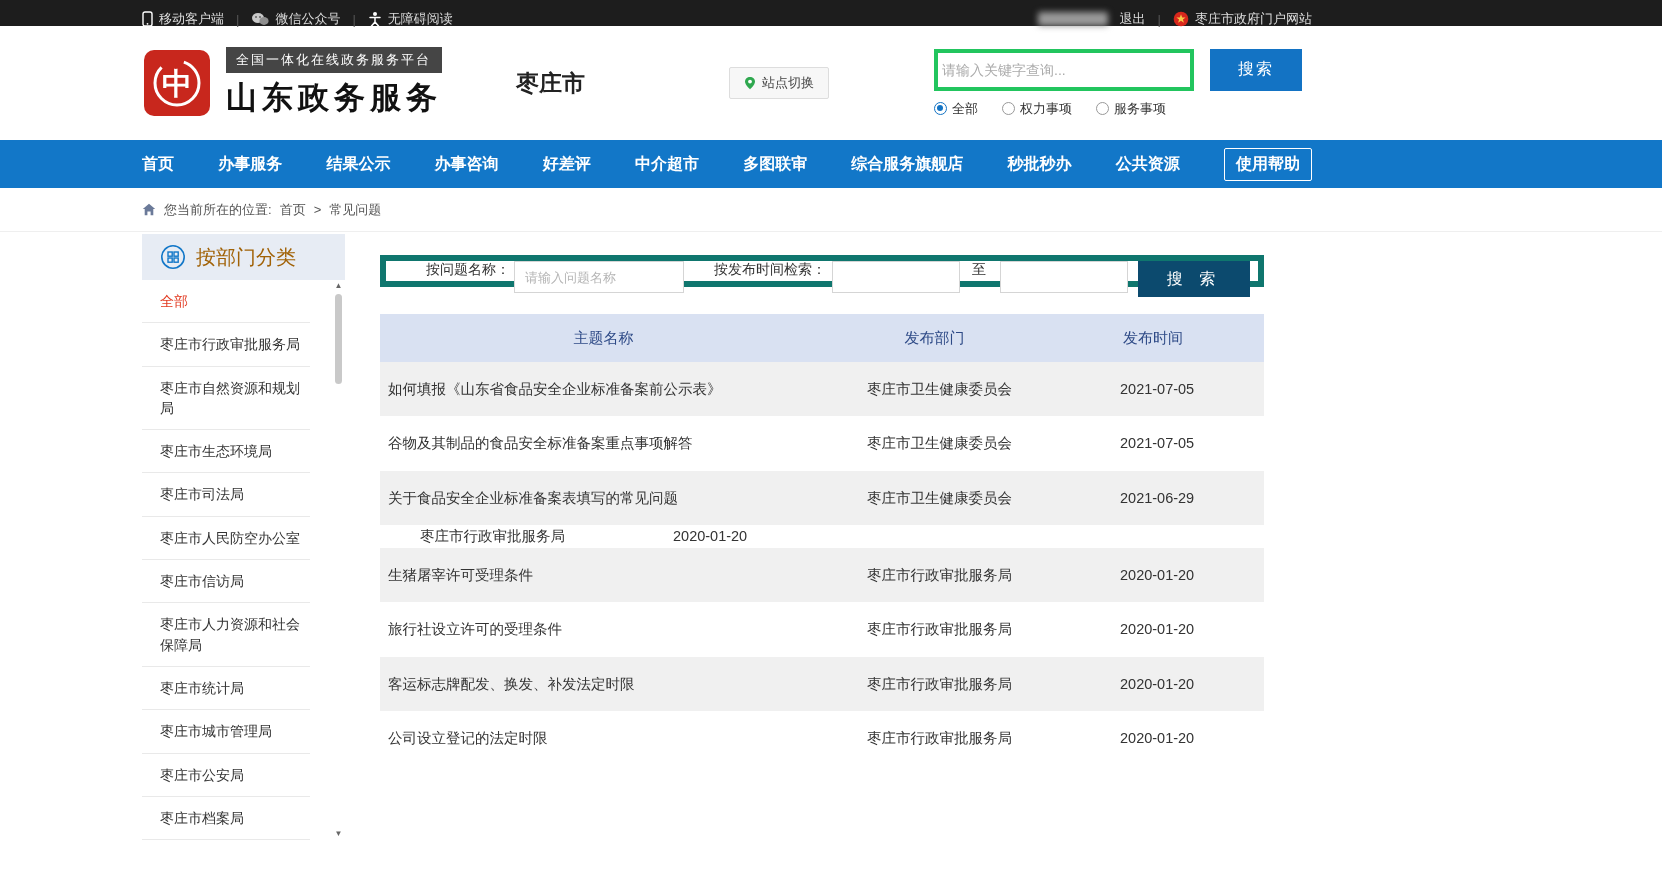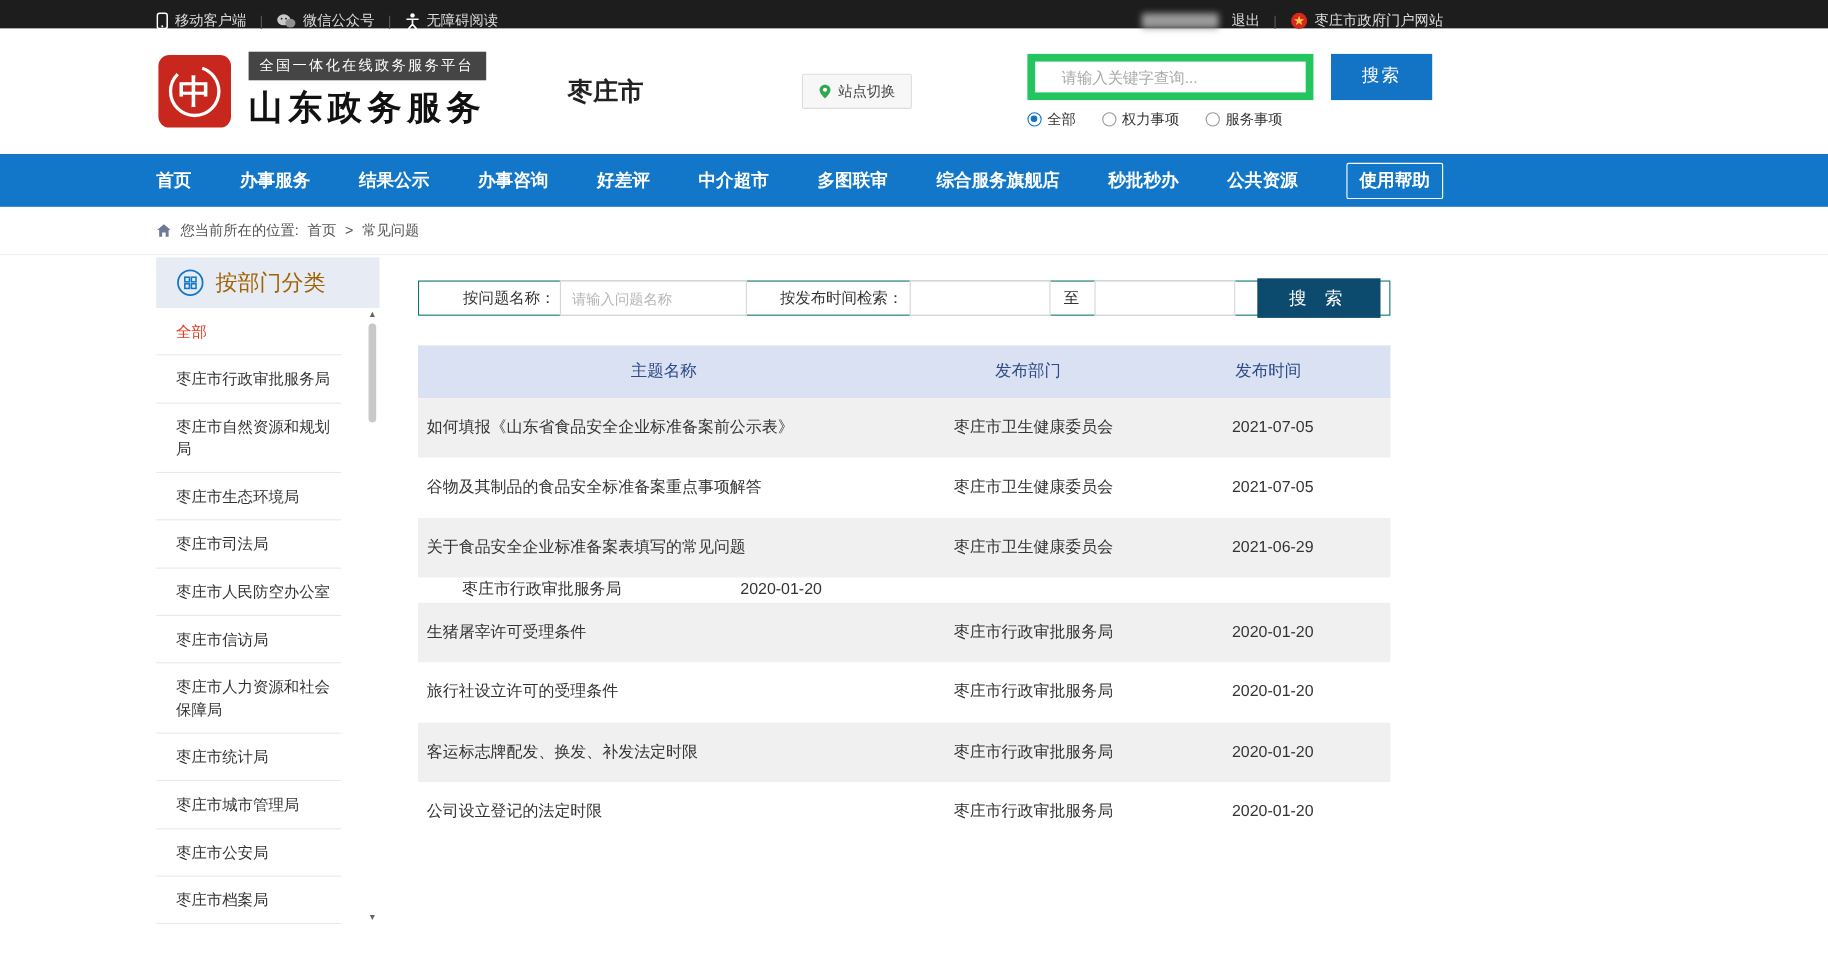--- a/index.html
+++ b/index.html
@@ -25,21 +25,21 @@
   .logo-block { display:flex; align-items:center; gap:12px; }
   .logo-texts { display:flex; flex-direction:column; gap:4px; }
   .platform-tag { background:#454545; color:#fff; font-size:13px; padding:4px 10px; letter-spacing:2px; white-space:nowrap; }
   .site-name { font-size:31px; font-weight:bold; color:#111; letter-spacing:5px; }
   .city-name { font-size:23px; font-weight:bold; color:#222; margin-left:74px; }
   .site-switch { display:inline-flex; align-items:center; gap:6px; margin-left:144px;
     background:#f7f7f7; border:1px solid #ddd; border-radius:2px; padding:6px 14px;
     font-size:13px; color:#444; cursor:pointer; }
   .search-block { margin-left:auto; margin-right:10px; display:flex; flex-direction:column; gap:9px; }
   .search-row { display:flex; align-items:center; gap:16px; }
-  .search-input { width:260px; height:42px; border:7px solid #22c55e; padding:0 24px; font-size:14px; color:#333; outline:none; }
+  .search-input { width:260px; height:42px; border:4px solid #22c55e; padding:0 4px; font-size:14px; color:#333; outline:none; }
   .search-input::placeholder { color:#aaa; }
   .search-btn { width:92px; height:42px; background:#1373c4; color:#fff; border:none; font-size:16px; cursor:pointer; letter-spacing:2px; }
   .radio-row { display:flex; align-items:center; gap:24px; font-size:13px; color:#333; }
   .radio-item { display:inline-flex; align-items:center; gap:5px; cursor:pointer; }
   .radio-dot { width:13px; height:13px; border-radius:50%; border:1.5px solid #999; display:inline-block; position:relative; background:#fff; }
   .radio-dot.checked { border-color:#1373c4; }
   .radio-dot.checked::after { content:""; position:absolute; left:2px; top:2px; width:6px; height:6px; border-radius:50%; background:#1373c4; }
 
   
   .nav { background:#1277c8; height:48px; }
@@ -61,21 +61,21 @@
   .sidebar-title { font-size:20px; color:#a16207; }
   .sidebar-list { position:relative; padding-right:14px; }
   .sidebar-item { padding:11px 4px 11px 18px; border-bottom:1px solid #e9e9e9; font-size:14px; color:#333; line-height:1.45; cursor:pointer; width:168px; margin-left:0; }
   .sidebar-item.active { color:#e23a21; }
   .side-scrollbar { position:absolute; right:0; top:0; bottom:0; width:13px; display:flex; flex-direction:column; align-items:center; justify-content:space-between; padding:2px 0; }
   .scroll-arrow { font-size:8px; color:#666; line-height:1; cursor:pointer; }
   .scroll-thumb { width:7px; height:90px; background:#c9c9c9; border-radius:4px; margin-top:4px; margin-bottom:auto; cursor:pointer; }
 
   
   .main { width:884px; margin-left:35px; padding-top:21px; }
-  .filter-box { border:1px solid #0f766e; height:32px; display:flex; align-items:center; }
+  .filter-box { border:6px solid #0f766e; height:32px; display:flex; }
   .filter-label { font-size:14px; color:#333; white-space:nowrap; }
   .lab1 { margin-left:40px; }
   .lab2 { margin-left:30px; }
   .filter-input { width:170px; height:32px; border:1px solid #d5d5d5; padding:0 10px; font-size:13px; outline:none; margin-left:4px; }
   .filter-input::placeholder { color:#b5b5b5; }
   .date-input { width:128px; height:32px; border:1px solid #d5d5d5; padding:0 8px; font-size:13px; outline:none; margin-left:6px; }
   .to-label { margin:0 8px 0 12px; font-size:14px; color:#333; }
   .filter-search-btn { margin-left:auto; margin-right:8px; width:112px; height:36px; background:#0c4a6e; color:#fff; border:none; font-size:16px; letter-spacing:6px; cursor:pointer; }
 
   

